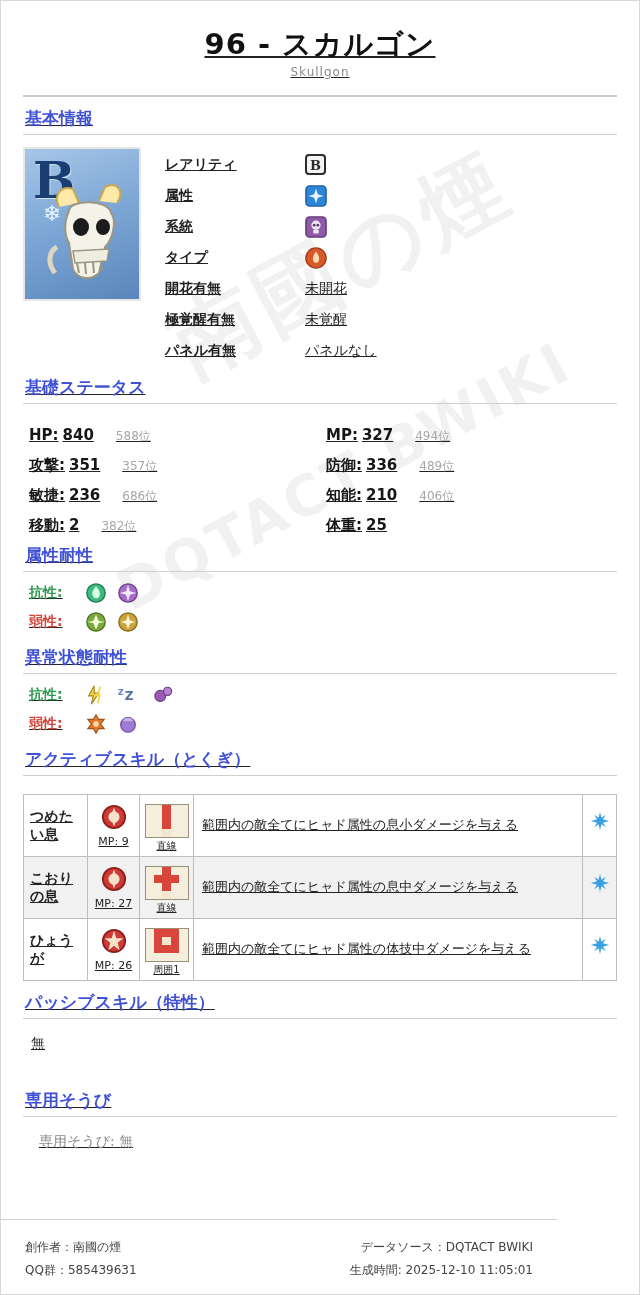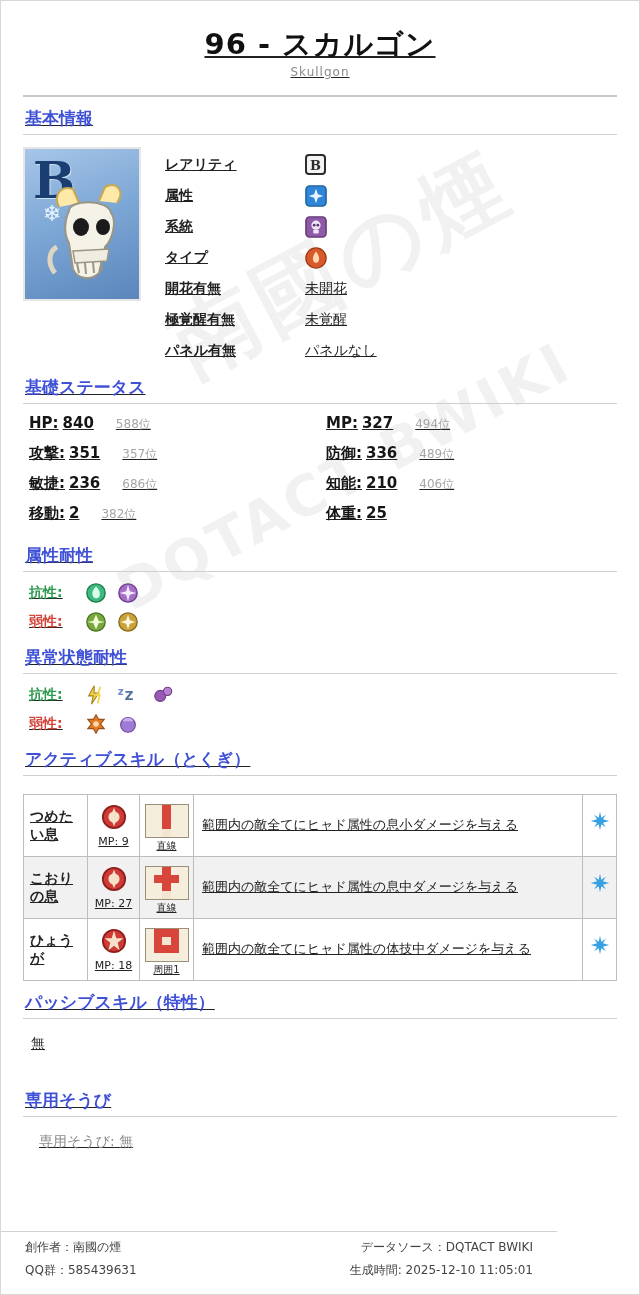--- a/index.html
+++ b/index.html
@@ -114,21 +114,21 @@
   }
 
   
   .stats-grid {
     display: grid;
     grid-template-columns: 1fr 1fr;
     row-gap: 0px;
     padding-top: 4px;
   }
   .stat-cell { display: flex; align-items: baseline; height: 30px; padding-left: 6px; }
-  .stat-name { font-weight: bold; font-size: 15px; color: #161616; }
+  .stat-name { font-weight: bold; font-size: 15px; color: #161616; margin-top: 12px; }
   .stat-val { font-weight: bold; font-size: 15px; color: #161616; margin-left: 4px; }
   .stat-rank { font-size: 12px; color: #a6a6a6; margin-left: 22px; }
 
   
   .res-row { display: flex; align-items: center; height: 29px; padding-left: 6px; }
   .res-label { font-size: 14px; font-weight: bold; width: 56px; }
   .res-strong { color: #2e9a4e; }
   .res-weak { color: #d4453b; }
   .res-icons { display: flex; align-items: center; gap: 10px; }
 
@@ -154,21 +154,21 @@
   .mc-mid { background: #f2e6d0; }
 
   
   .plain-line { font-size: 14px; padding: 10px 0 0 8px; }
   .equip-line { font-size: 14px; color: #8a8a8a; padding: 10px 0 0 16px; }
 
   
   .footer {
     position: absolute; left: 0; bottom: 0; width: 556px;
     border-top: 1px solid #d2d2d2;
-    padding: 4px 24px 12px 24px;
+    padding: 16px 24px 12px 24px;
     background: #fff;
     z-index: 3;
   }
   .footer-row { display: flex; justify-content: space-between; font-size: 12px; color: #555; padding: 3px 0; }
   .footer-left { color: #444; }
   .footer-right { color: #444; }
   .big-gap { height: 26px; }
 </style>
 </head>
 <body>
@@ -462,21 +462,21 @@
             </svg>
           </td>
         </tr>
         <tr>
           <td class="td-name">ひょうが</td>
           <td class="td-mp">
             <svg width="26" height="26" viewBox="0 0 28 28">
               <circle cx="14" cy="14" r="12" fill="#cf3a36" stroke="#8d1f1c" stroke-width="2"></circle>
               <path d="M14 3 L16.5 11 L24 11 L18 16 L20 24 L14 19 L8 24 L10 16 L4 11 L11.5 11 Z" fill="#f6e2c8"></path>
             </svg>
-            <span class="mp-text">MP: 18</span>
+            <span class="mp-text">MP: 26</span>
           </td>
           <td class="td-range">
             <span class="grid-mini">
               <span class="mini-cells">
                 <span></span>
                   <span class="mc-on"></span>
                   <span class="mc-on"></span>
                   <span class="mc-on"></span>
                   <span></span>
                 <span></span>

